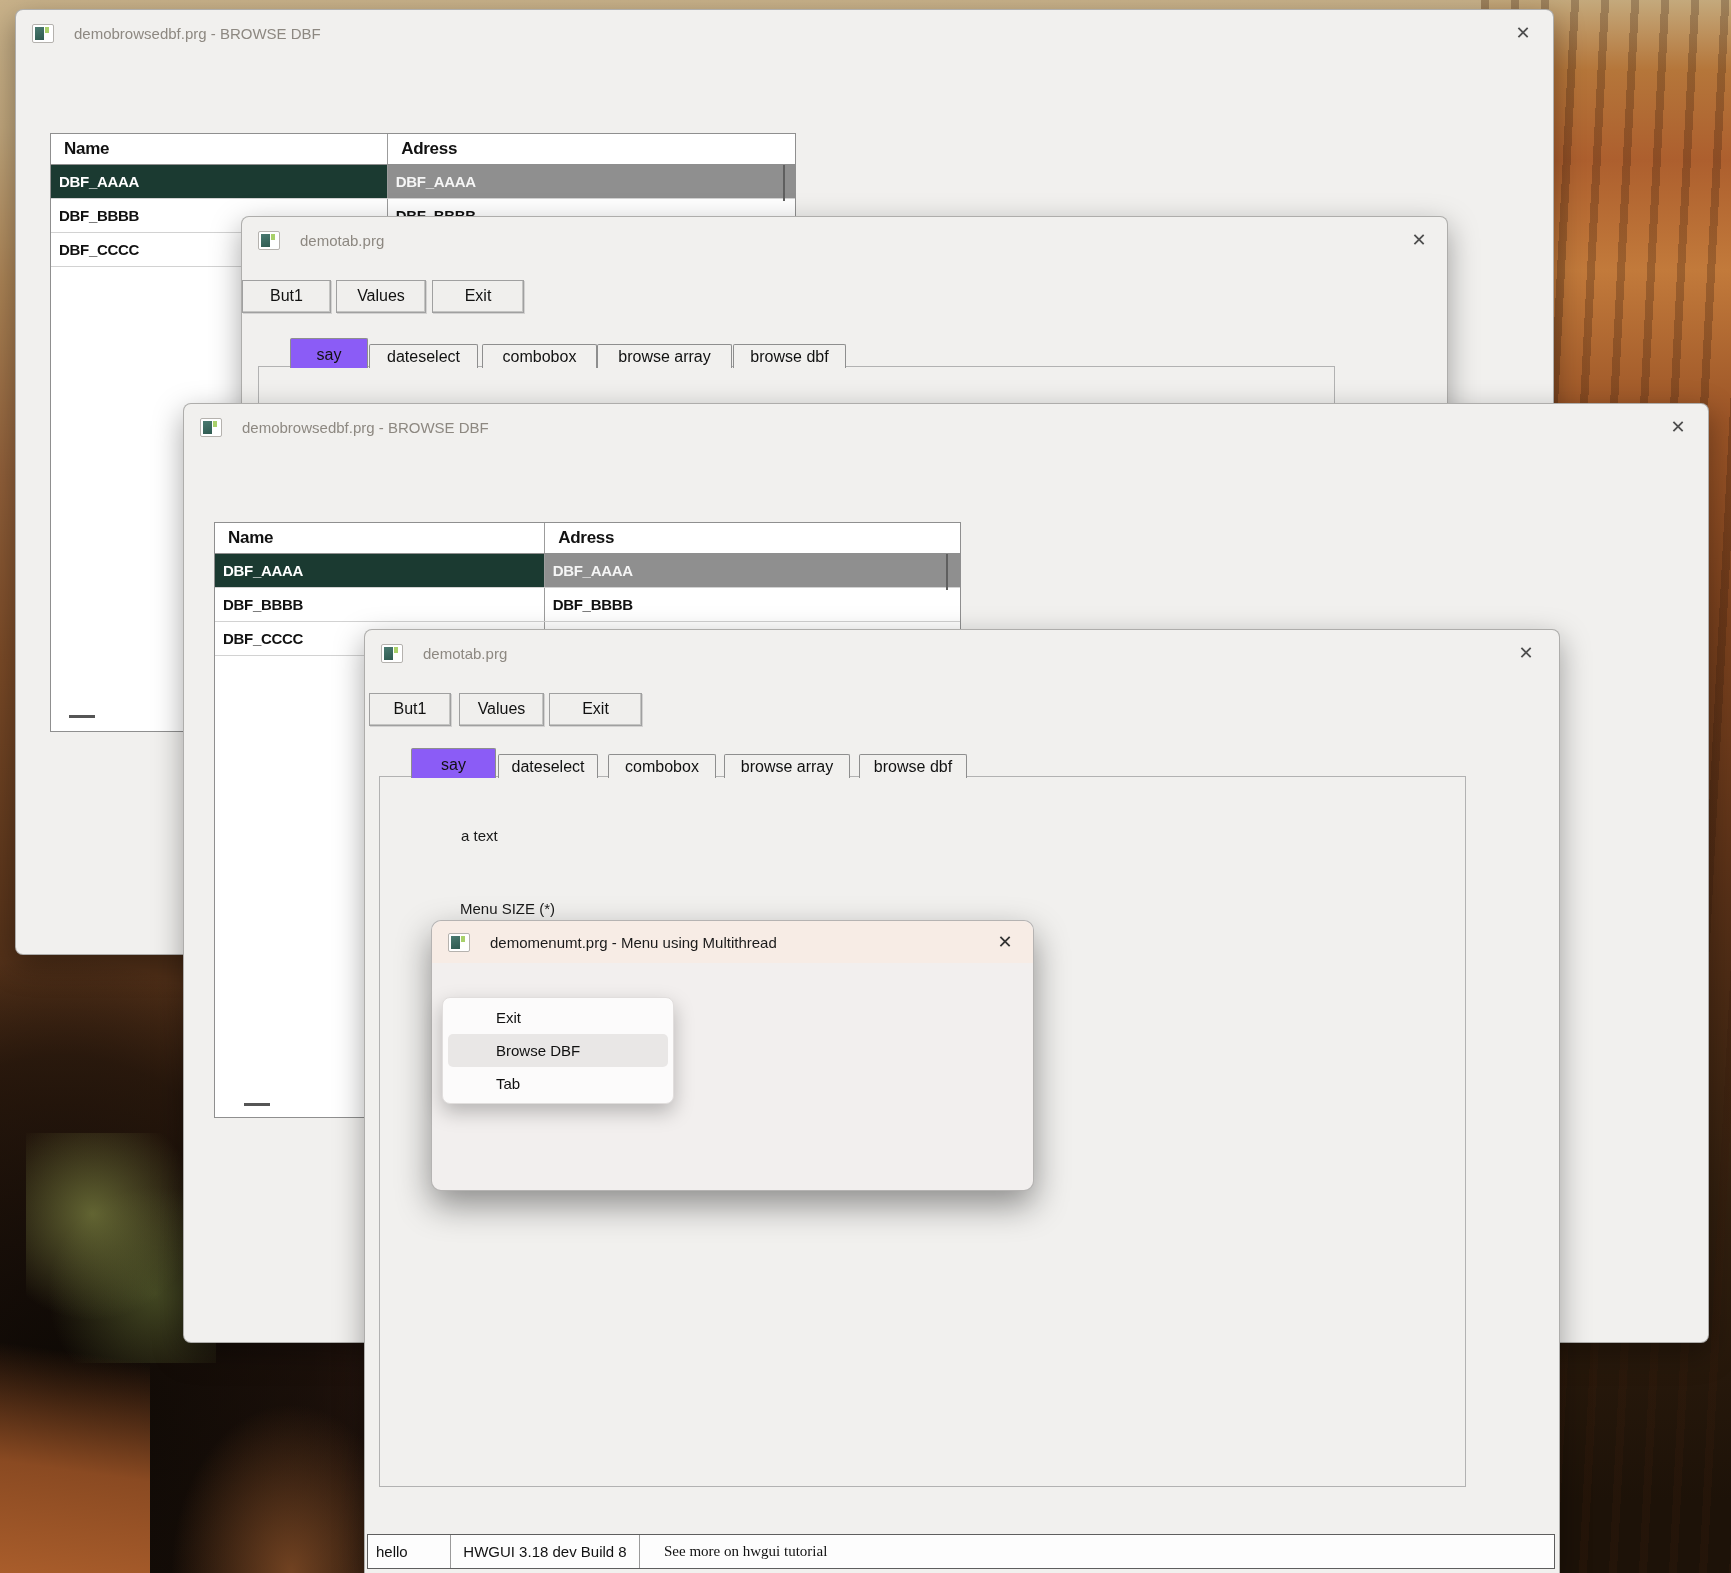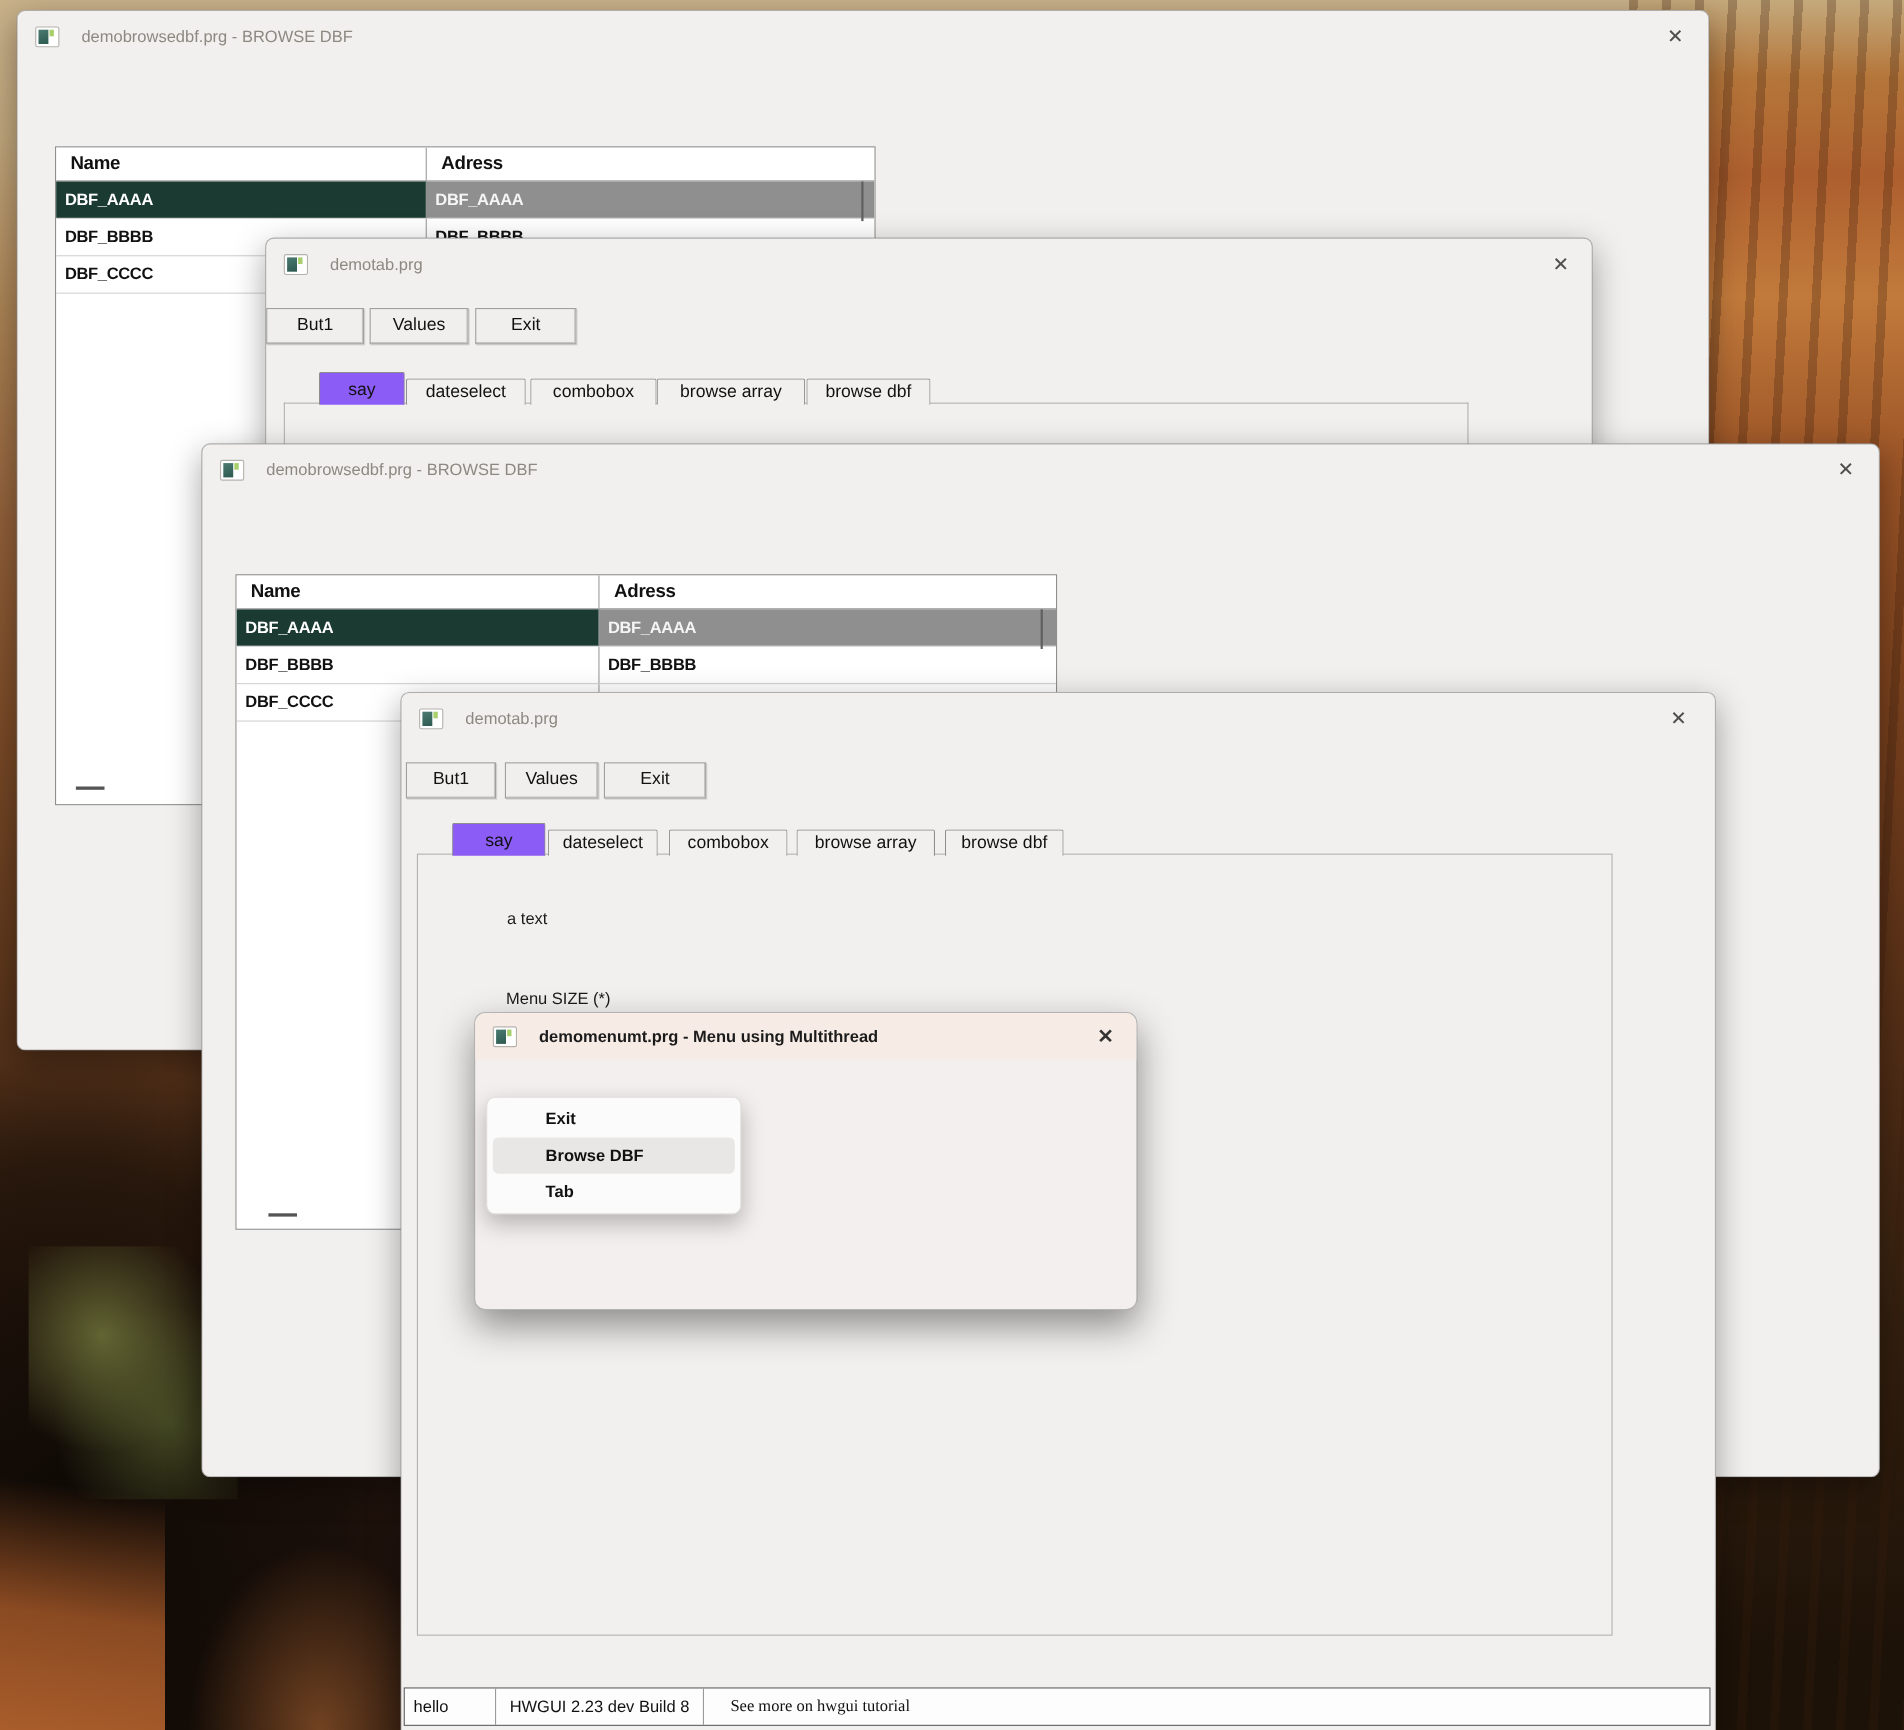--- a/index.html
+++ b/index.html
@@ -54,21 +54,21 @@
   .saytext{position:absolute;font-size:15px;color:#1a1a1a;z-index:1;margin-left:39px;}
 
   .statusbar{position:absolute;left:2px;top:904px;width:1186px;height:33px;background:#fdfdfd;
     border:1px solid #5e5e5e;display:flex;font-size:15px;color:#111;z-index:3;}
   .ss{height:100%;display:flex;align-items:center;border-right:1px solid #9a9a9a;}
   .ss1{width:74px;padding-left:8px;}
   .ss2{width:188px;justify-content:center;}
   .ss3{flex:1;padding-left:24px;border-right:none;font-family:Liberation Serif, serif;}
 
   .menuwin{background:#f2efee;border-radius:10px;border:1px solid rgba(0,0,0,.25);
-    box-shadow:0 14px 34px rgba(0,0,0,.42);font-weight:bold;}
+    box-shadow:0 14px 34px rgba(0,0,0,.42);}
   .menuwin .titlebar{height:42px;background:#f7ece5;border-radius:10px 10px 0 0;}
   .menuwin .title{color:#1b1b1b;}
   .menuwin .closebtn{top:9px;color:#333;}
   .menubar{position:absolute;left:0;top:42px;right:0;height:34px;background:#fbf9f8;display:flex;
     align-items:center;font-size:15px;color:#111;}
   .menuitem{padding:0 13px;height:100%;display:flex;align-items:center;}
   .dropdown{position:absolute;left:10px;top:76px;width:230px;padding:3px 0;background:#fcfbfb;
     border:1px solid #e1dedd;border-radius:8px;box-shadow:0 8px 20px rgba(0,0,0,.25);z-index:6;}
   .ddi{height:33px;line-height:33px;padding-left:48px;font-size:15px;color:#111;border-radius:5px;margin:0 5px;}
   .ddi.hl{background:#e9e7e6;}
@@ -168,21 +168,21 @@
     <div class="tab sel" style="left:46px;top:118px;width:83px">say</div>
     <div class="tab" style="left:133px;top:124px;width:98px">dateselect</div>
     <div class="tab" style="left:243px;top:124px;width:106px">combobox</div>
     <div class="tab" style="left:359px;top:124px;width:124px">browse array</div>
     <div class="tab" style="left:494px;top:124px;width:106px">browse dbf</div>
     <div class="panel" style="left:14px;top:146px;width:1085px;height:709px"></div>
     <div class="saytext" style="left:57px;top:197px">a text</div>
     <div class="saytext" style="left:56px;top:270px">Menu SIZE (*)</div>
     <div class="statusbar">
       <div class="ss ss1">hello</div>
-      <div class="ss ss2">HWGUI 2.23 dev Build 8</div>
+      <div class="ss ss2">HWGUI 3.18 dev Build 8</div>
       <div class="ss ss3">See more on hwgui tutorial</div>
     </div>
   </div>
 
   <div class="window menuwin" style="left:431px;top:920px;width:601px;height:269px;z-index:5">
     <div class="titlebar">
       <span class="winicon"></span>
       <span class="title">demomenumt.prg - Menu using Multithread</span>
       <span class="closebtn" style="right:16px">✕</span>
     </div>

